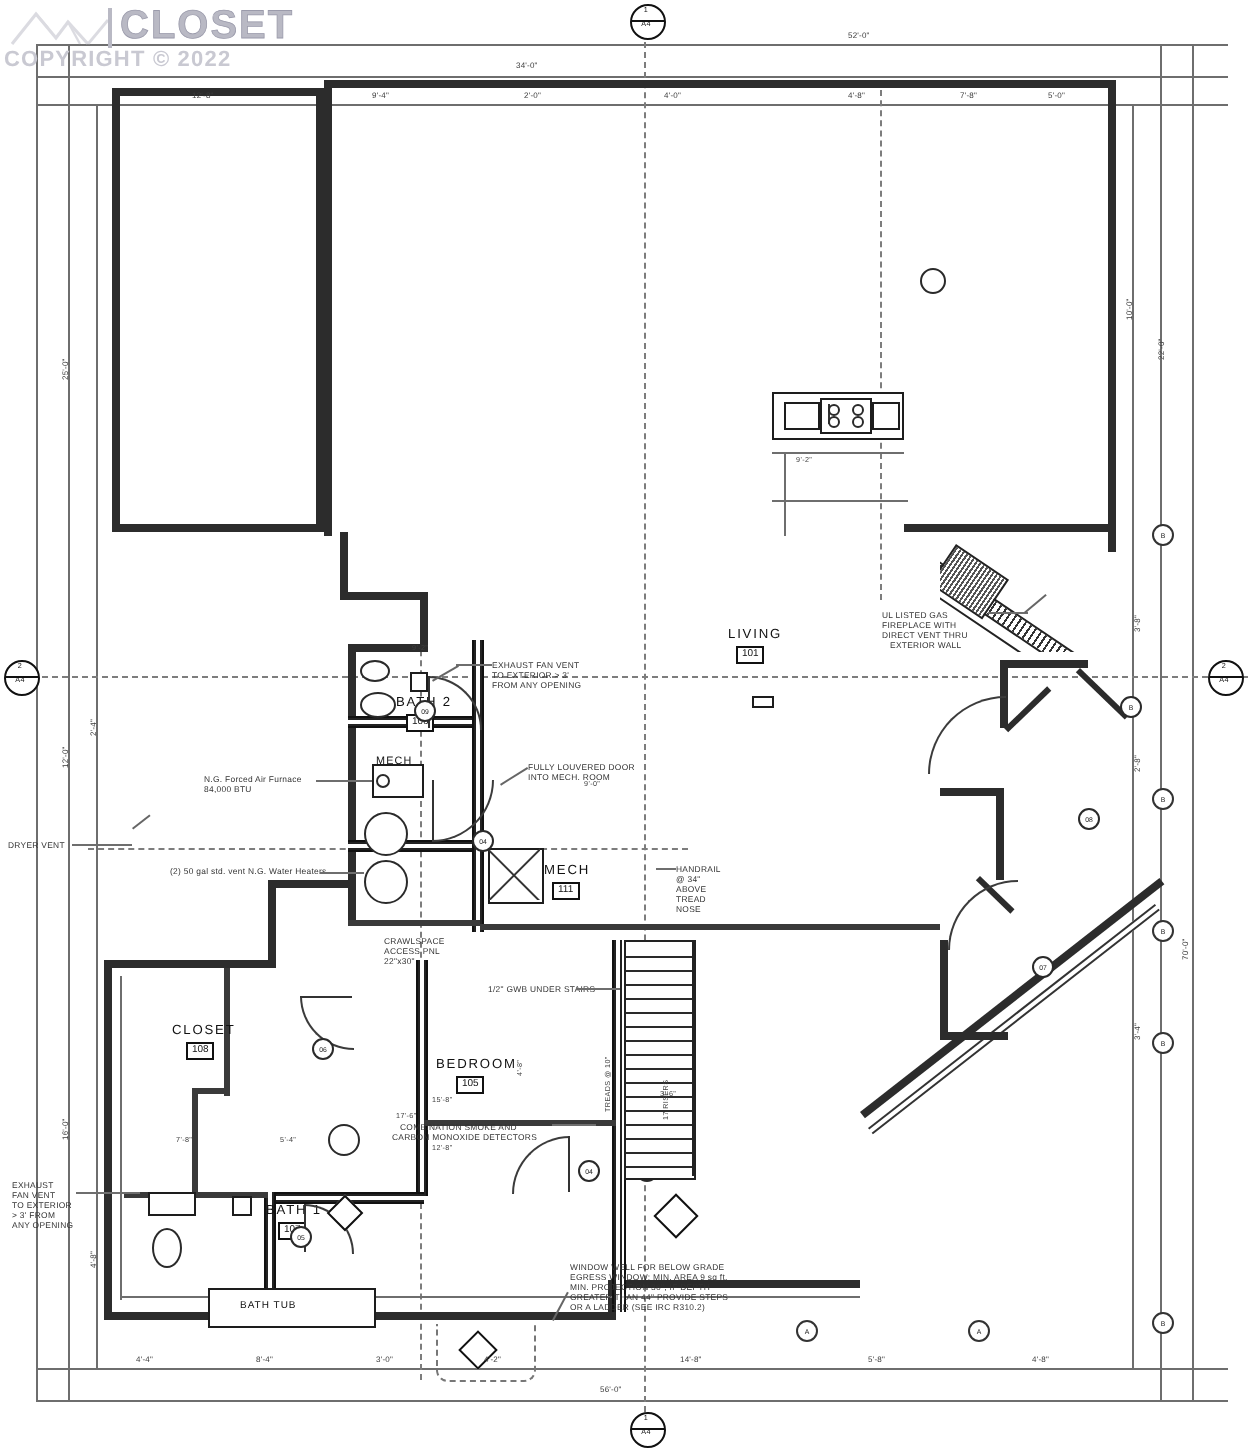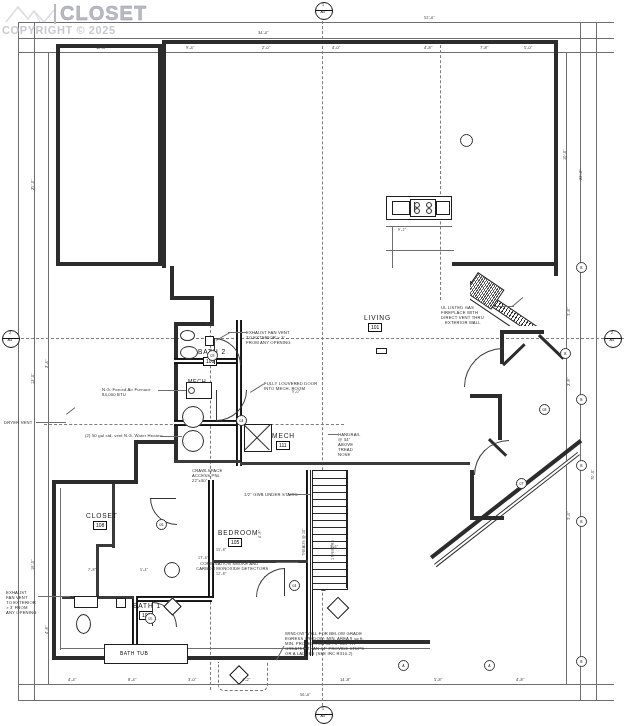--- a/index.html
+++ b/index.html
@@ -421,15 +421,15 @@
   <div id="wm">
     <svg width="56" height="24" viewBox="0 0 56 24">
       <path d="M2 20 L14 5 L24 17 L30 9 L40 20" fill="none" stroke="#b9b9c4" stroke-width="1.6"></path>
       <path d="M14 5 L20 12" fill="none" stroke="#b9b9c4" stroke-width="1.2"></path>
       <path d="M30 9 L36 20" fill="none" stroke="#b9b9c4" stroke-width="1.2"></path>
       <path d="M40 20 L50 8" fill="none" stroke="#b9b9c4" stroke-width="1.4"></path>
     </svg>
   </div>
   <div class="wm-bar"></div>
   <div class="wm-name">CLOSET</div>
-  <div class="wm-cr">COPYRIGHT © 2025</div>
+  <div class="wm-cr">COPYRIGHT © 2022</div>
 
 </div>
 
 </body></html>

